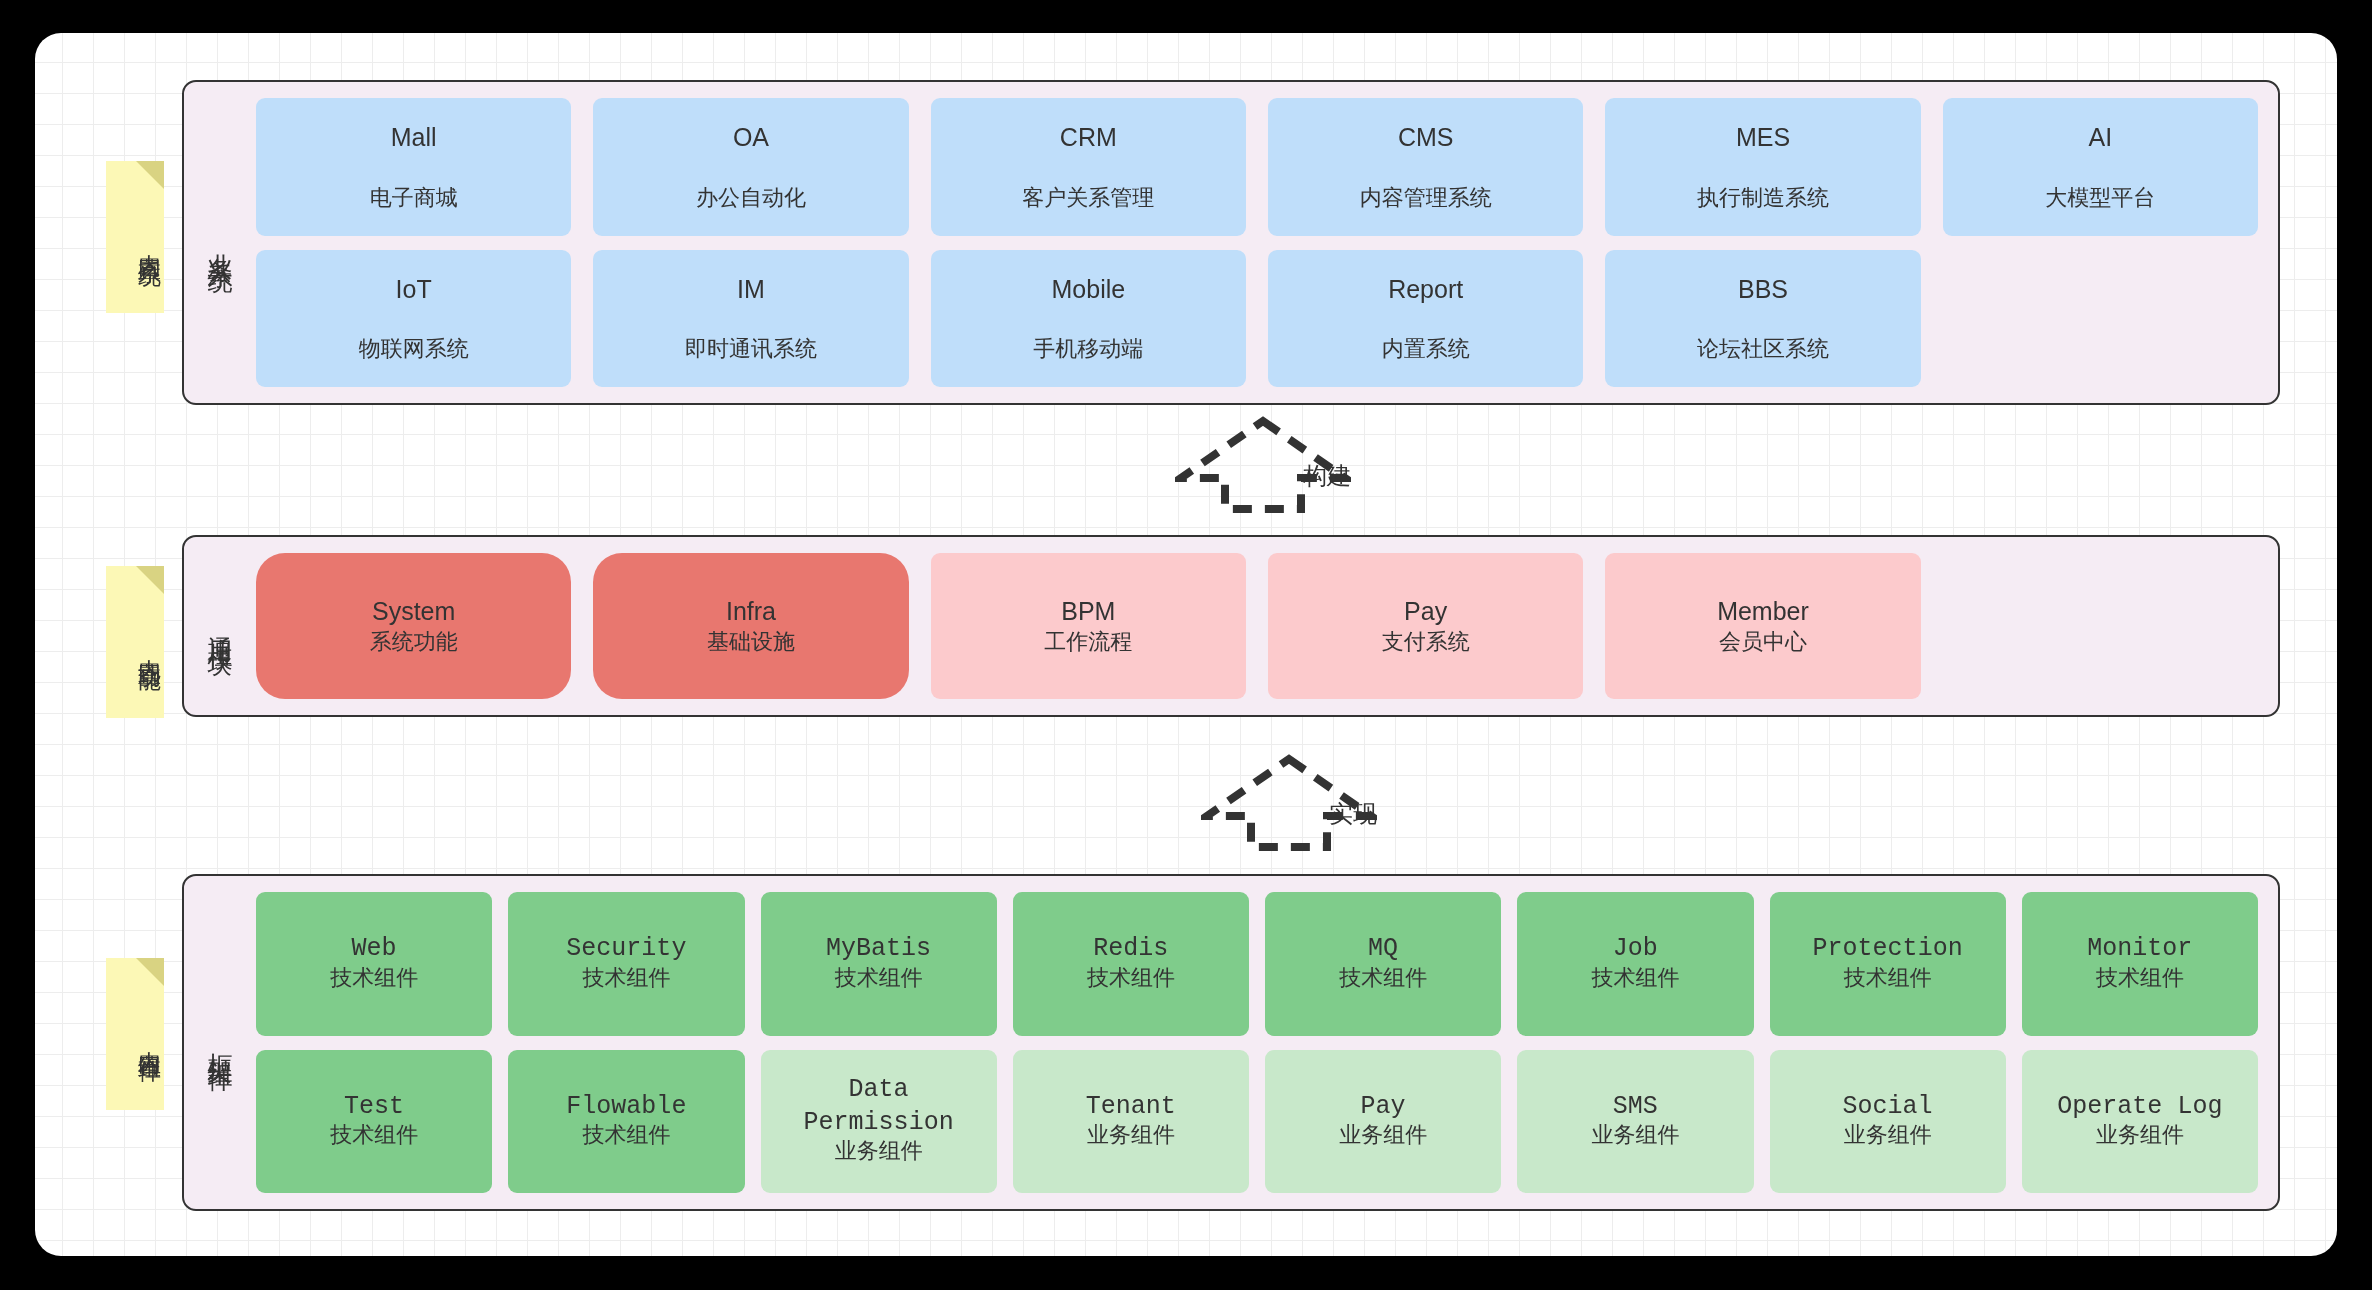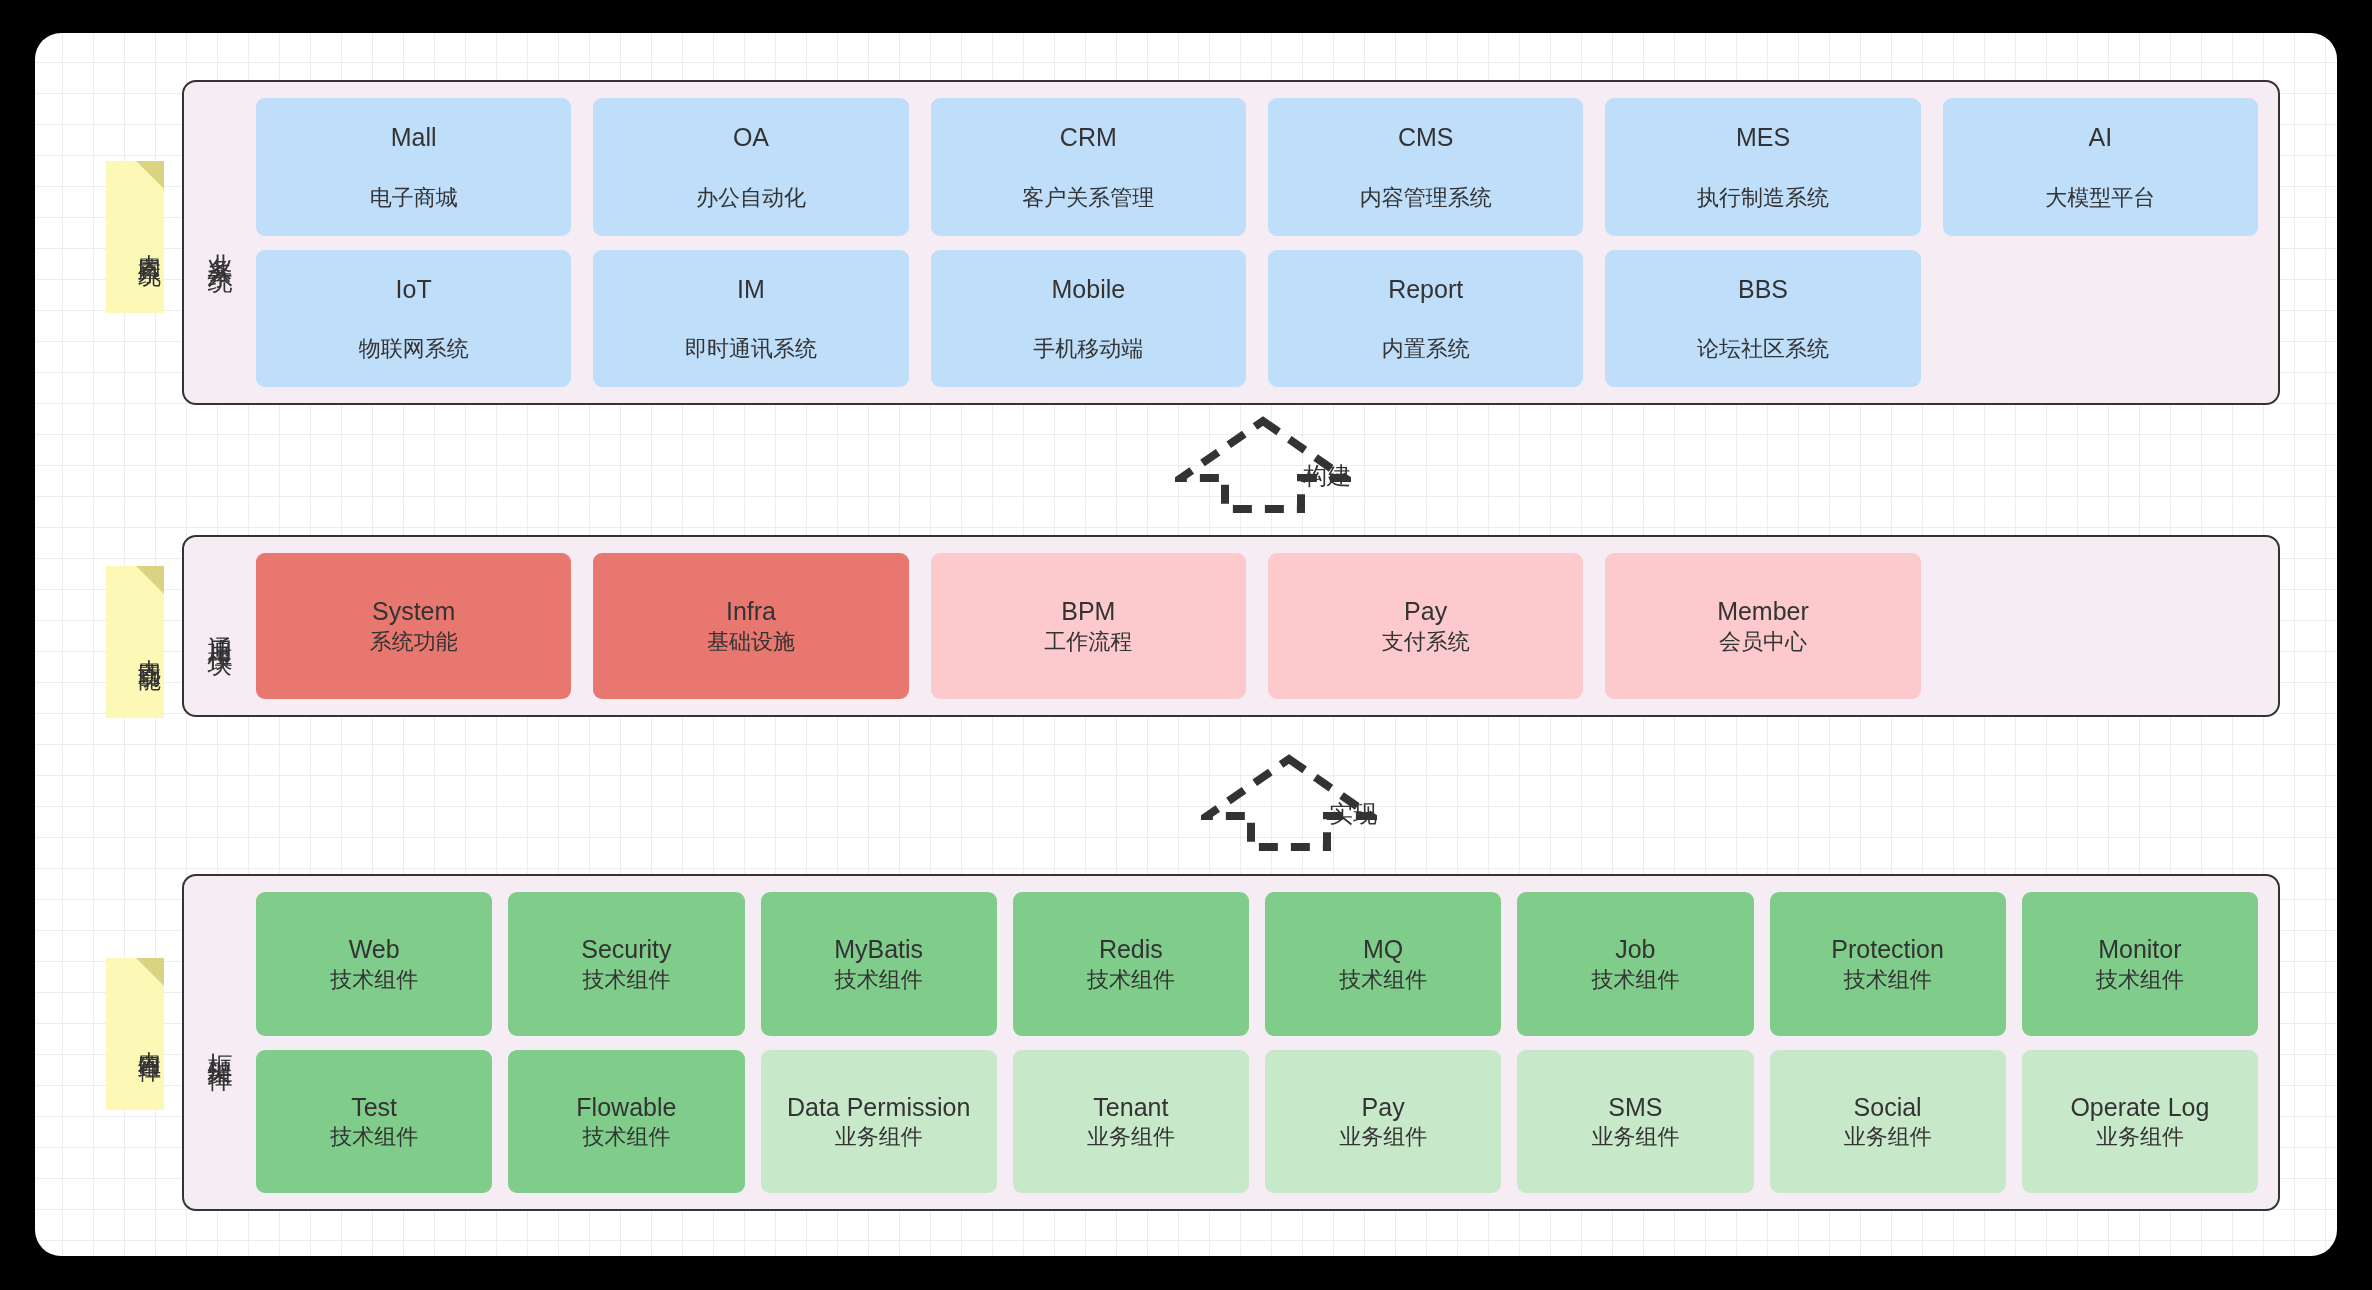--- a/index.html
+++ b/index.html
@@ -89,21 +89,21 @@
     justify-content: center;
     text-align: center;
     color: #333333;
     line-height: 1.30;
     padding: 4px 6px;
   }
   .card .en { font-size: 25px; }
   .card .cn { font-size: 22px; }
 
   .c-blue        { background: #bfdefa; gap: 30px; }
-  .c-red         { background: #e8776f; }
+  .c-red         { background: #e8776f; border-radius: 29px; }
   .c-pink        { background: #fccacc; }
   .c-green-dark  { background: #7fcc8b; }
   .c-green-light { background: #c8e8ca; }
 
   
   .connector {
     position: absolute;
     z-index: 5;
     width: 176px;
     height: 98px;
@@ -222,21 +222,21 @@
     <div class="arrow-label">实现</div>
   </div>
 
   <div class="note" style="left:71px; top:925px; height:152px;">
     <span class="fold"></span>
     <span>内置组件</span>
   </div>
 
   <div class="band" style="left:147px; top:841px; width:2098px; height:337px;">
     <div class="band-label">框架组件</div>
-    <div class="band-grid" style="grid-template-columns: repeat(8, 1fr); grid-auto-rows: 1fr; gap:14px 16px;">
+    <div class="band-grid" style="grid-template-columns: repeat(8, 1fr); grid-auto-rows: 1fr; gap:14px 16px;font-family:Liberation Mono, monospace;">
       <div class="card c-green-dark">
         <span class="en">Web</span>
         <span class="cn">技术组件</span>
       </div>
       <div class="card c-green-dark">
         <span class="en">Security</span>
         <span class="cn">技术组件</span>
       </div>
       <div class="card c-green-dark">
         <span class="en">MyBatis</span>

